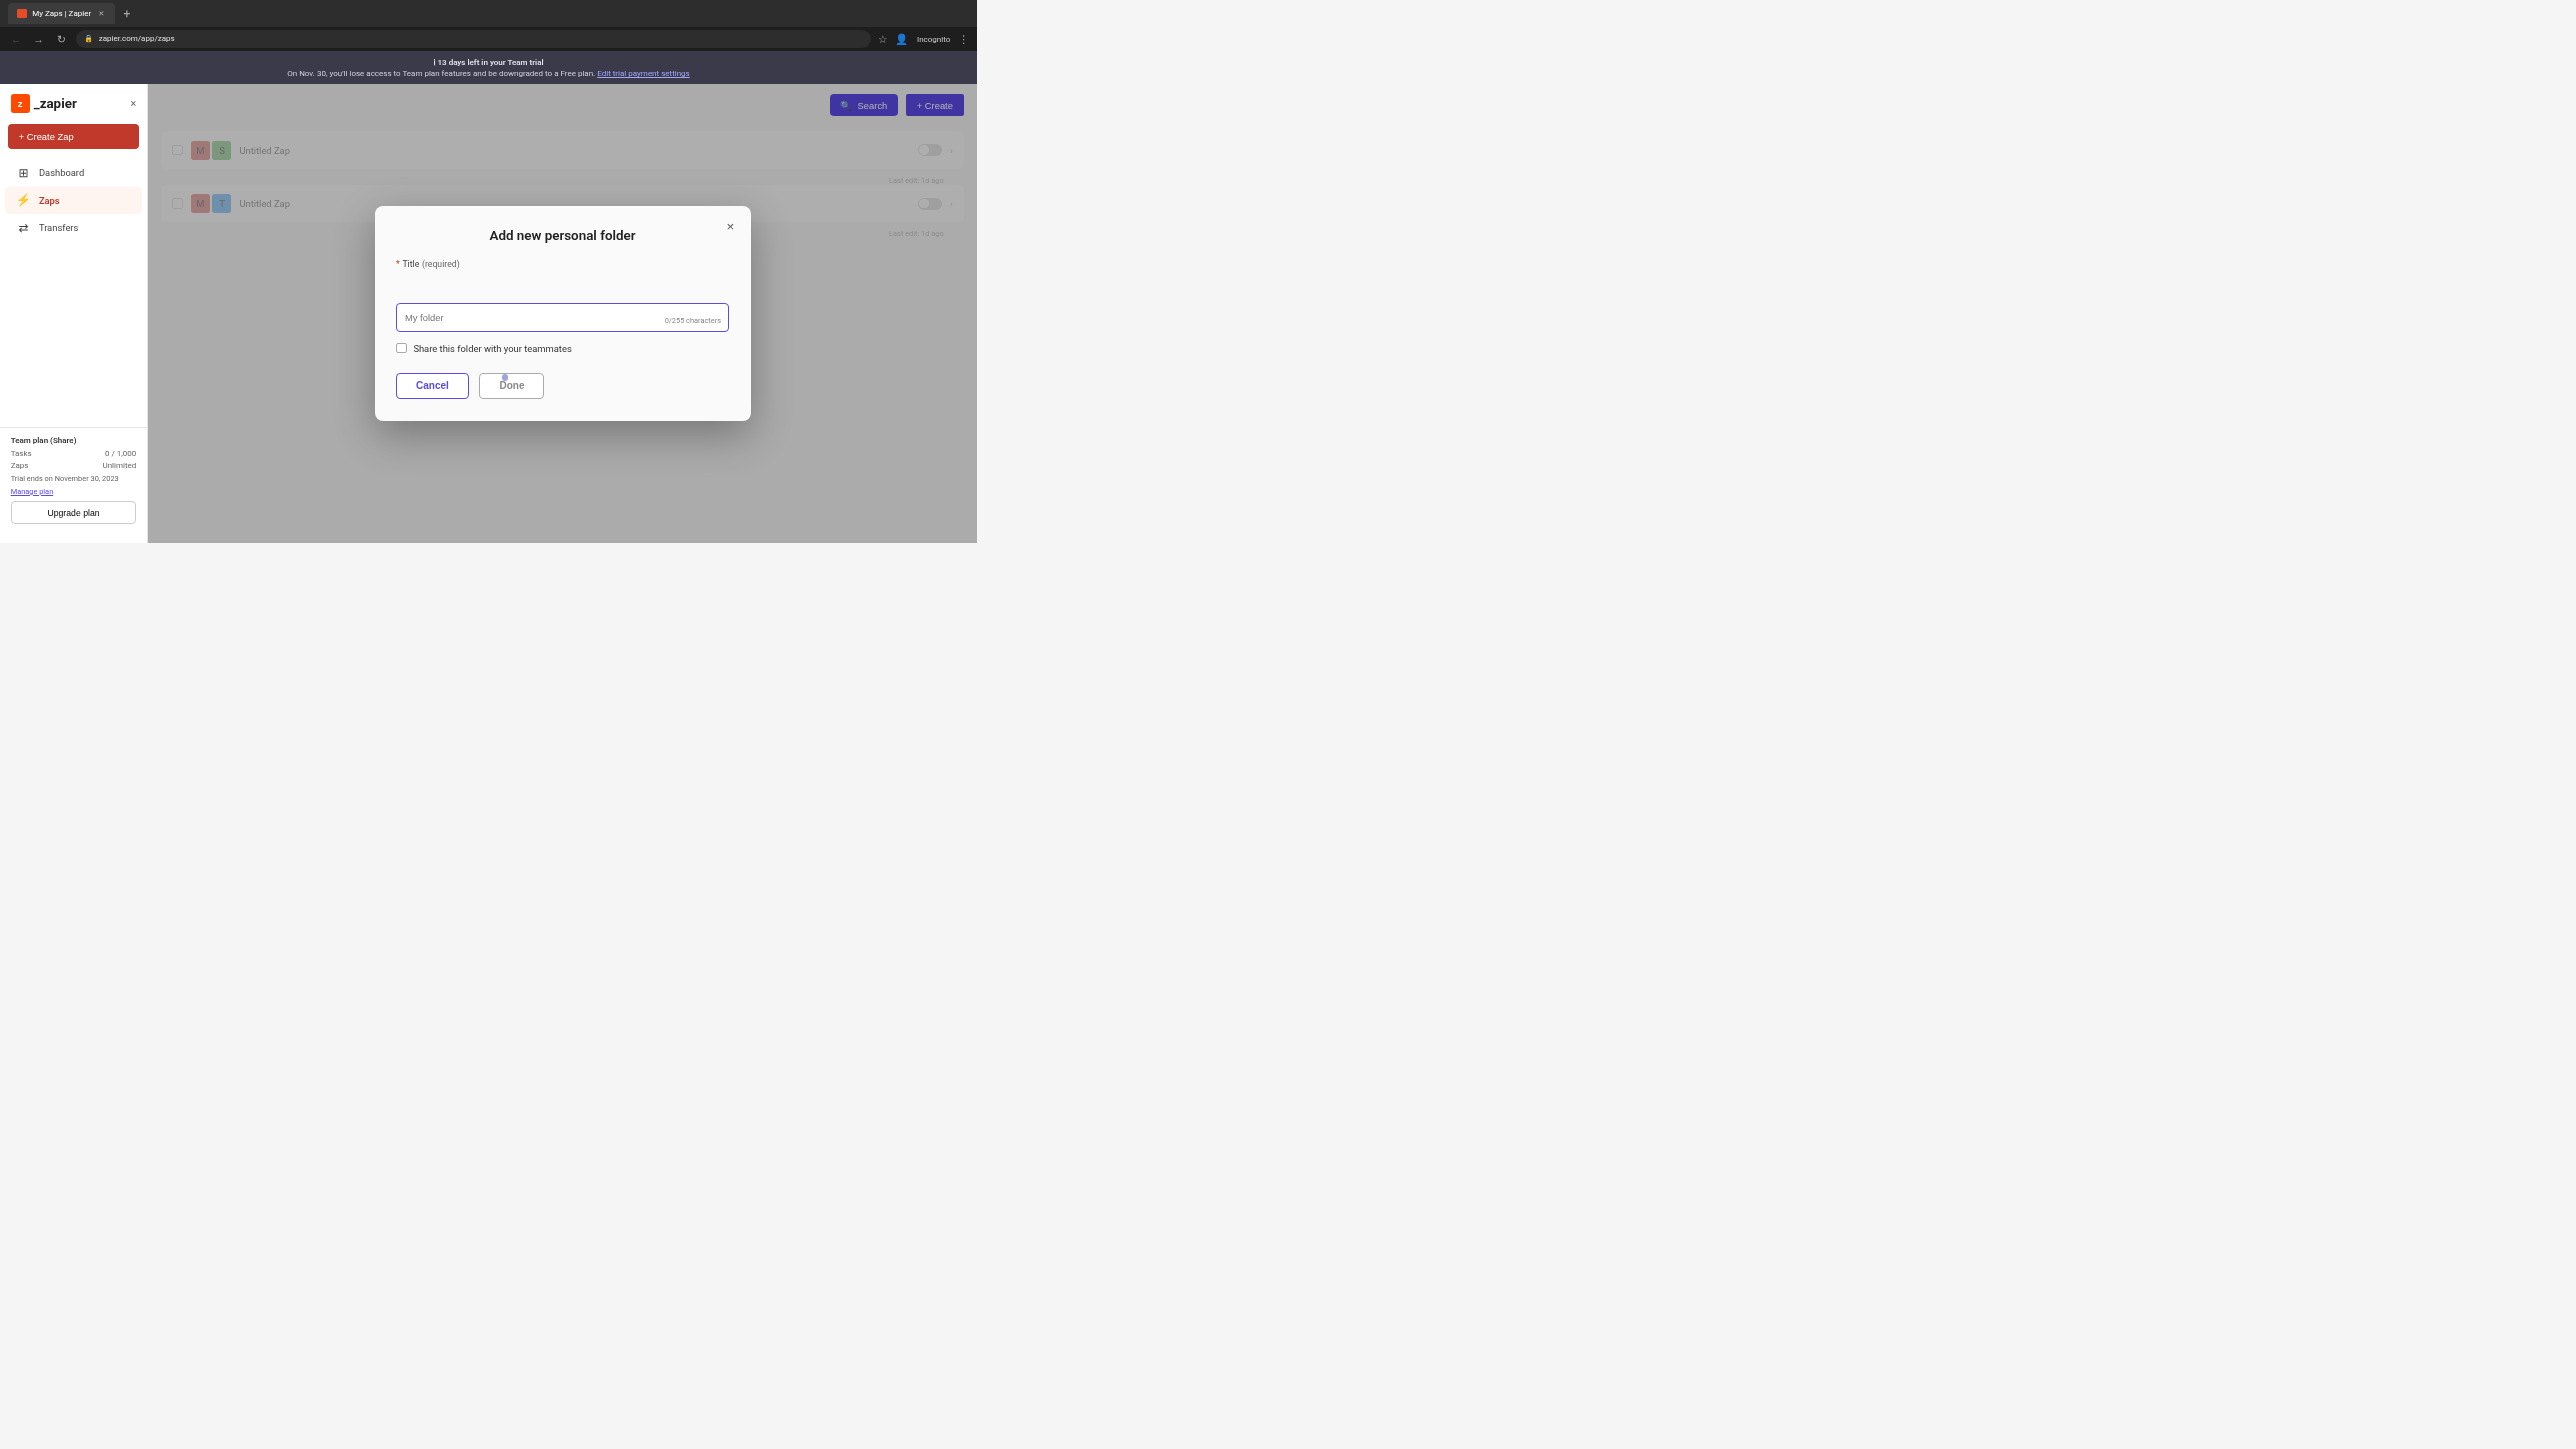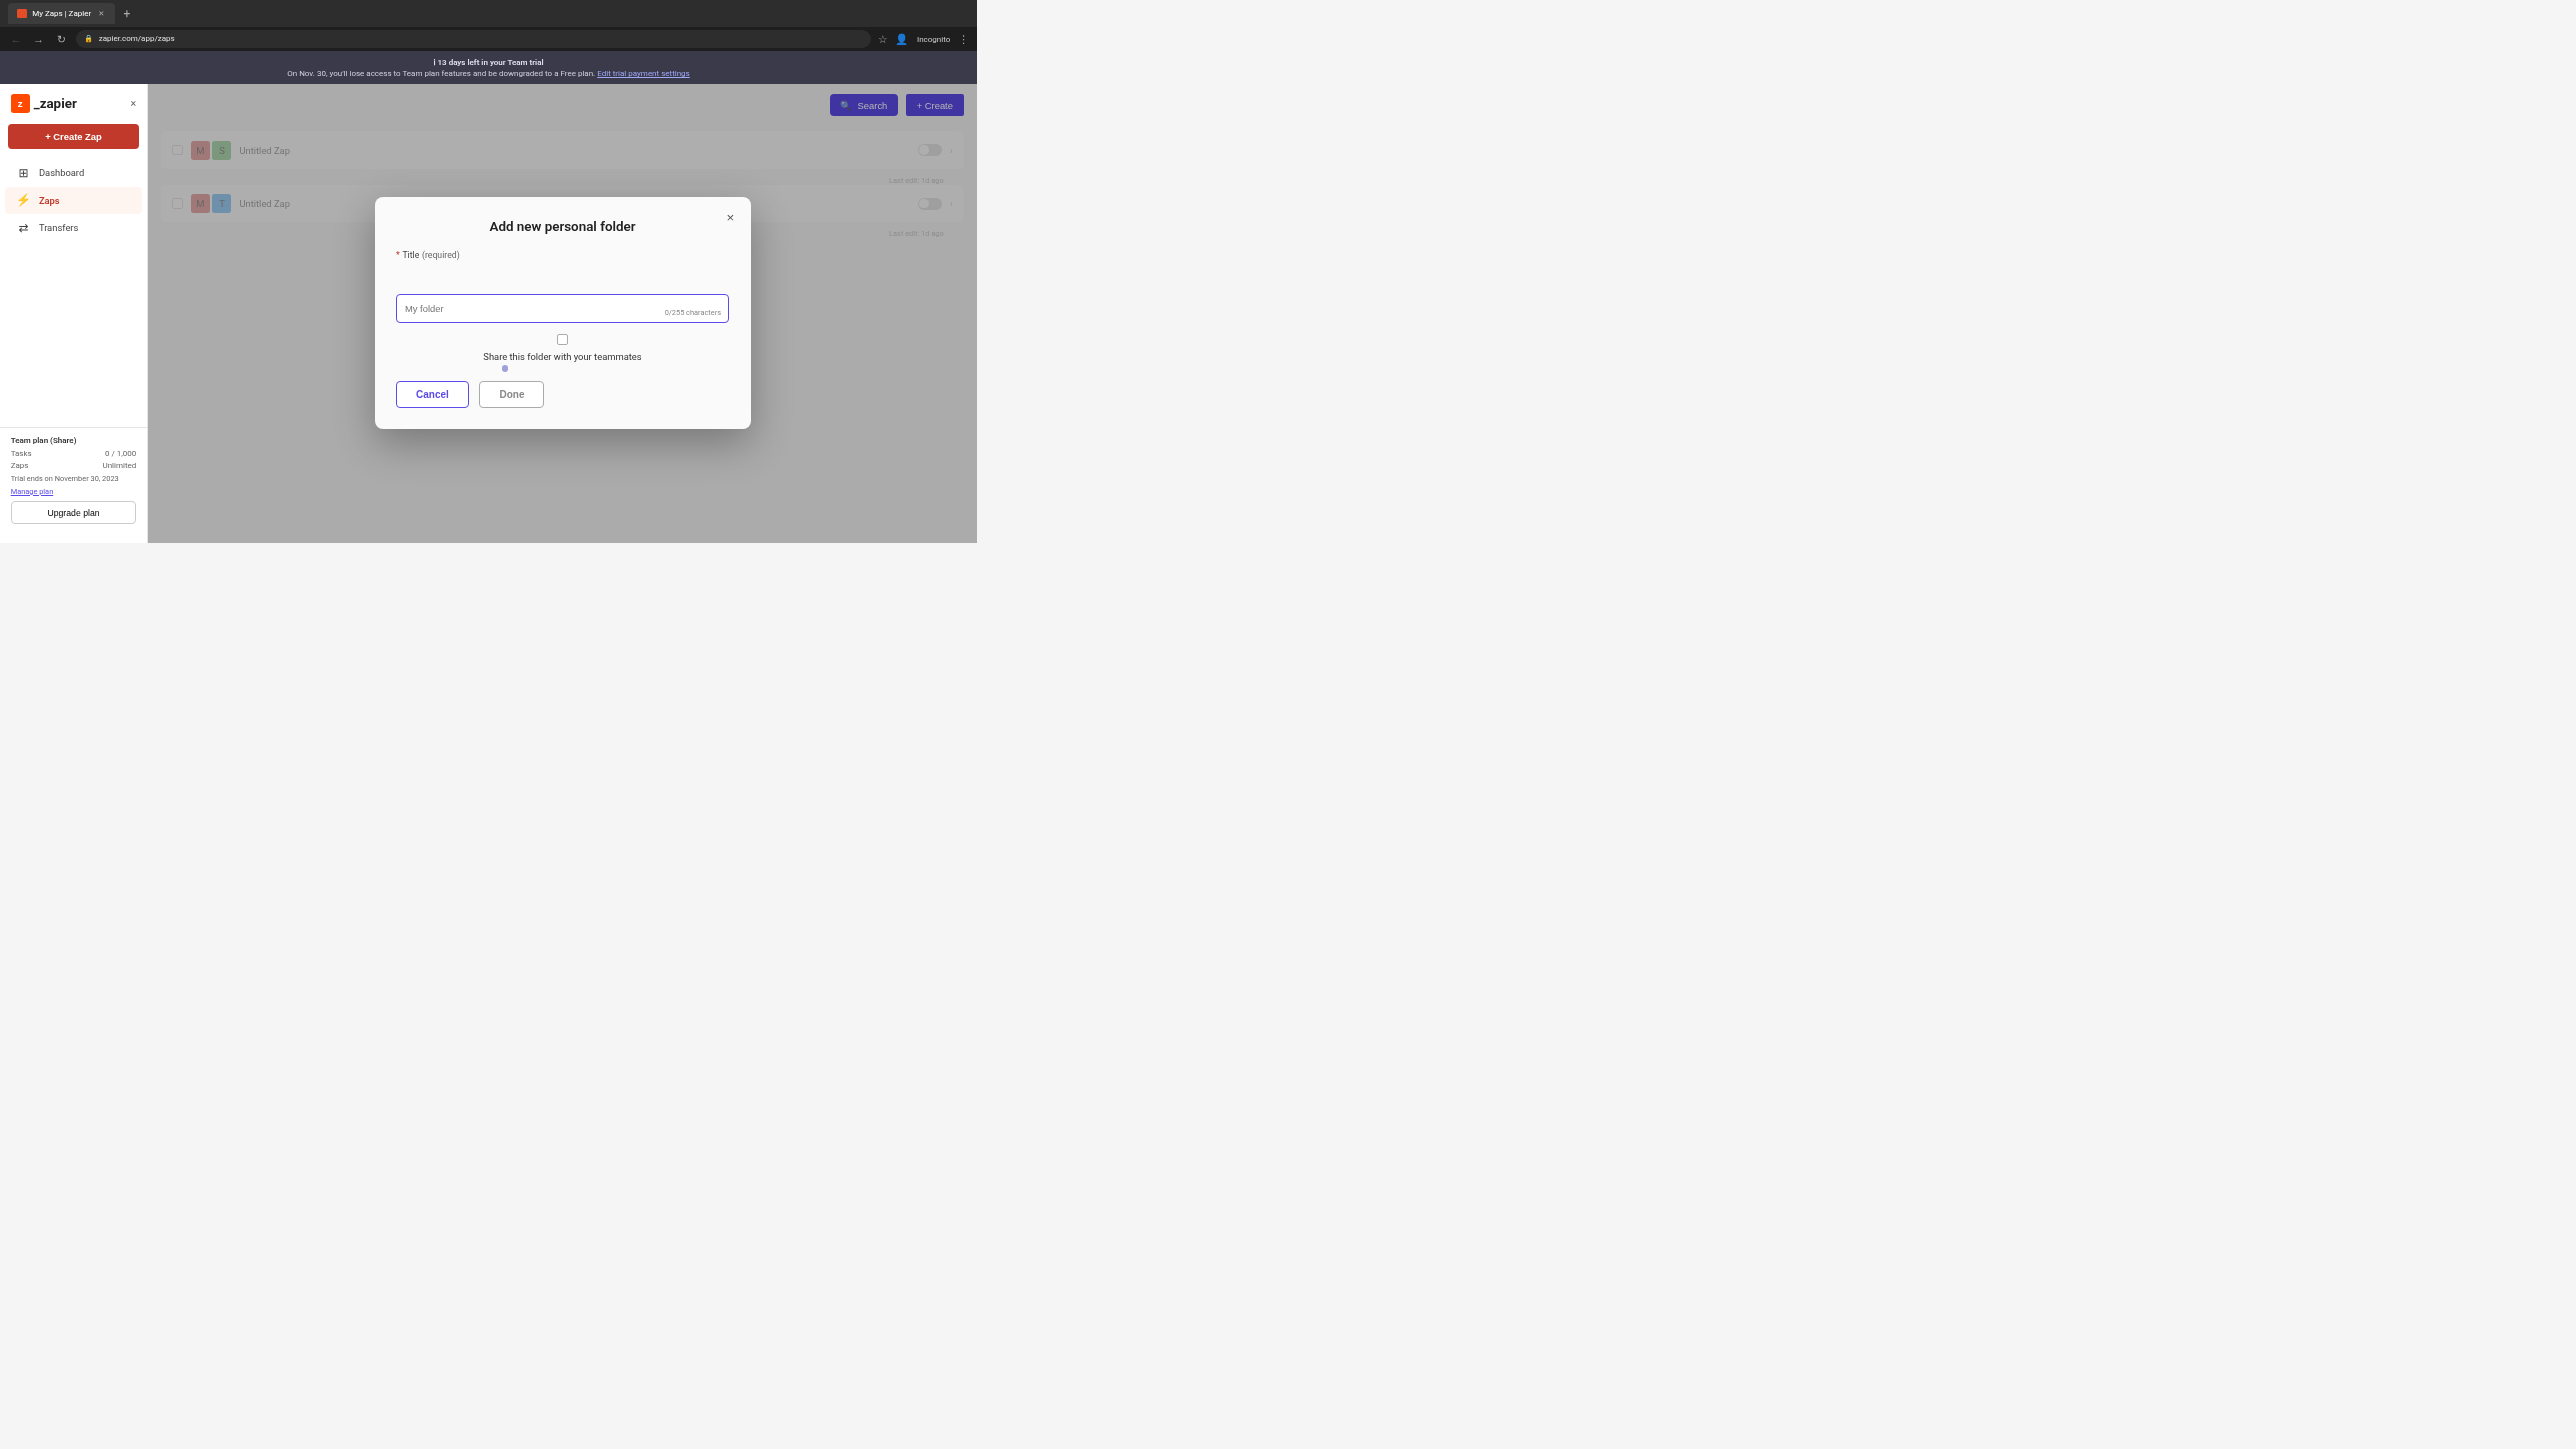--- a/index.html
+++ b/index.html
@@ -145,26 +145,25 @@
       font-size: 10.7px;
     }
     .create-zap-btn {
       margin: 0 8px 10.7px;
       background: #c0392b;
       color: white;
       border: none;
       border-radius: 4px;
       padding: 6.7px 10.7px;
       font-size: 9.4px;
-      font-weight: 700;
+      font-weight: 400;
       cursor: pointer;
       display: flex;
       align-items: center;
       gap: 5.4px;
-      justify-content: center;
     }
     .sidebar-nav { flex: 1; }
     .nav-item {
       display: flex;
       align-items: center;
       gap: 8px;
       padding: 6.7px 10.7px;
       color: #444;
       font-size: 9.4px;
       cursor: pointer;
@@ -365,21 +364,20 @@
       bottom: 6.7px;
       right: 8px;
       font-size: 7.4px;
       color: #888;
     }
     .checkbox-row {
       display: flex;
       align-items: center;
       gap: 6.7px;
       margin-bottom: 19px;
-      flex-direction: column;
     }
     .checkbox-box {
       width: 10.7px;
       height: 10.7px;
       border: 1.3px solid #aaa;
       border-radius: 2px;
       background: white;
       cursor: pointer;
     }
     .checkbox-label {

